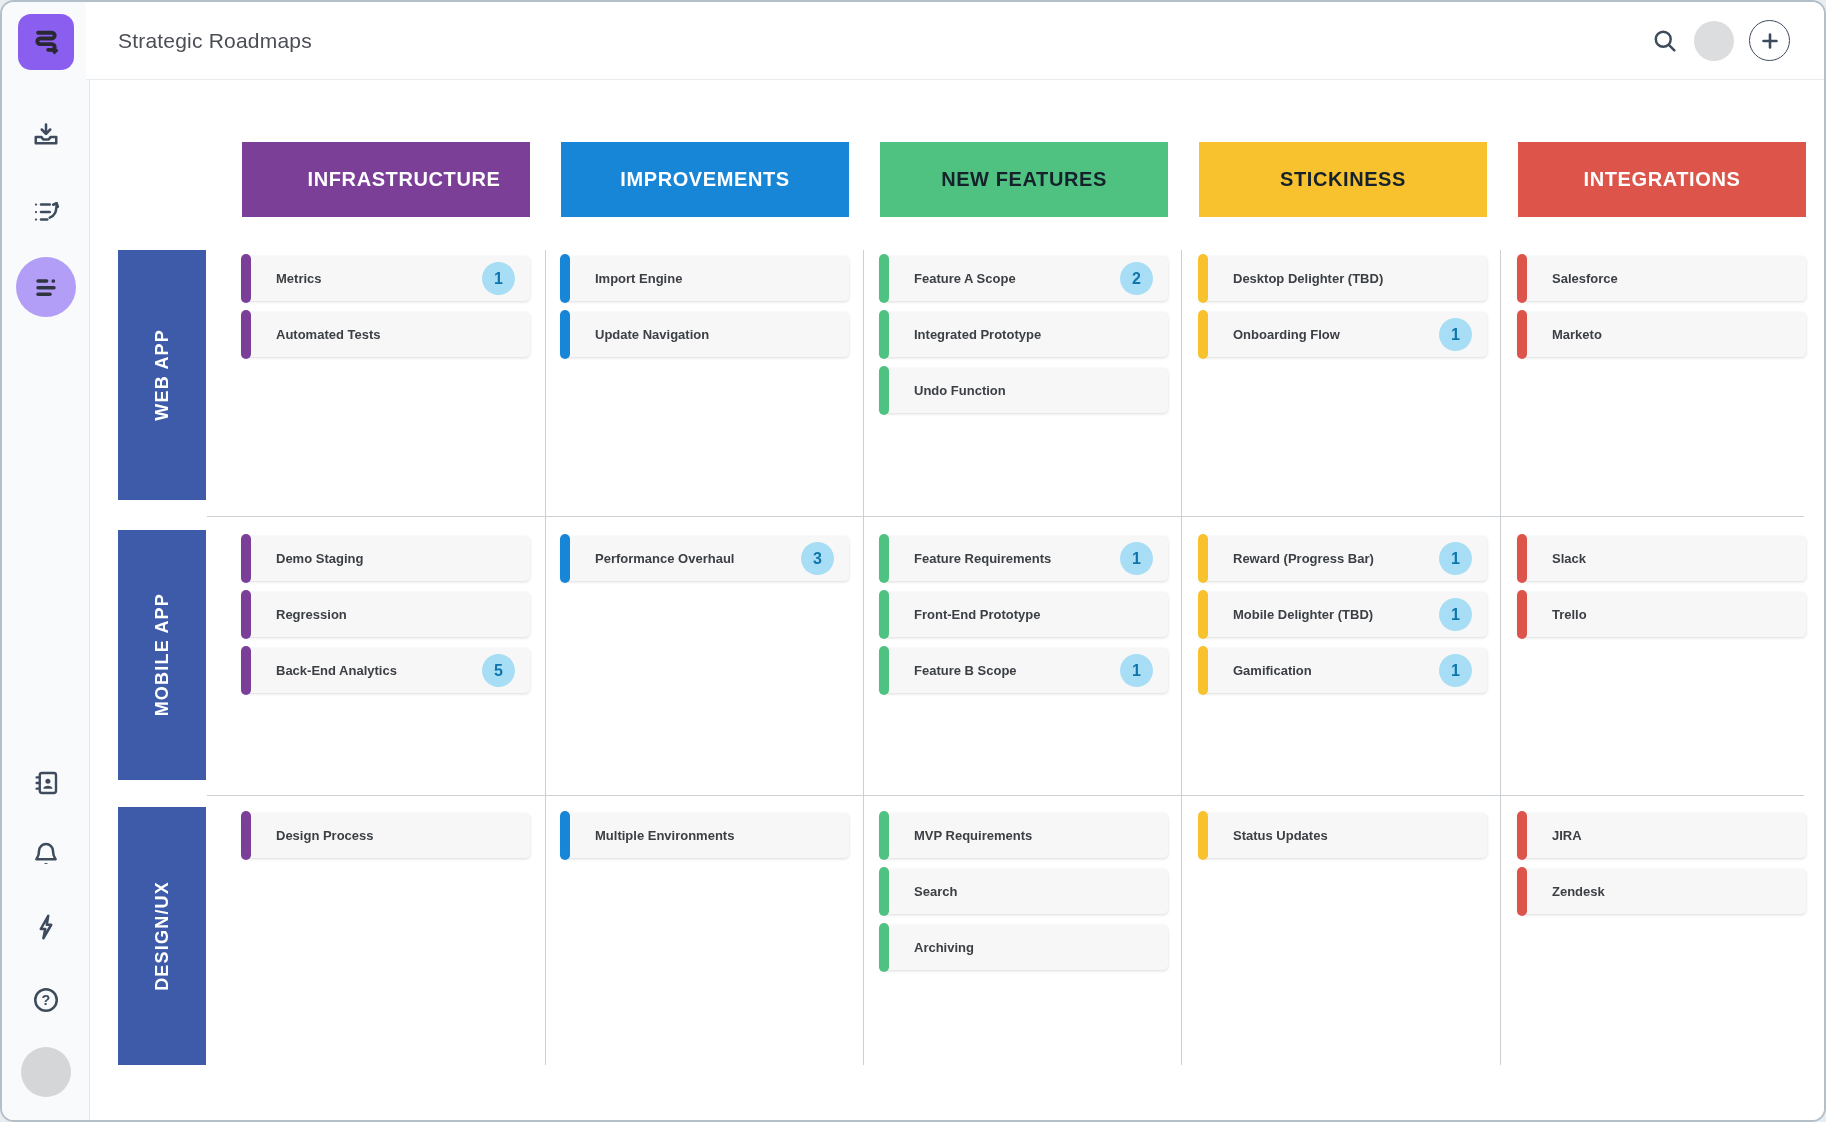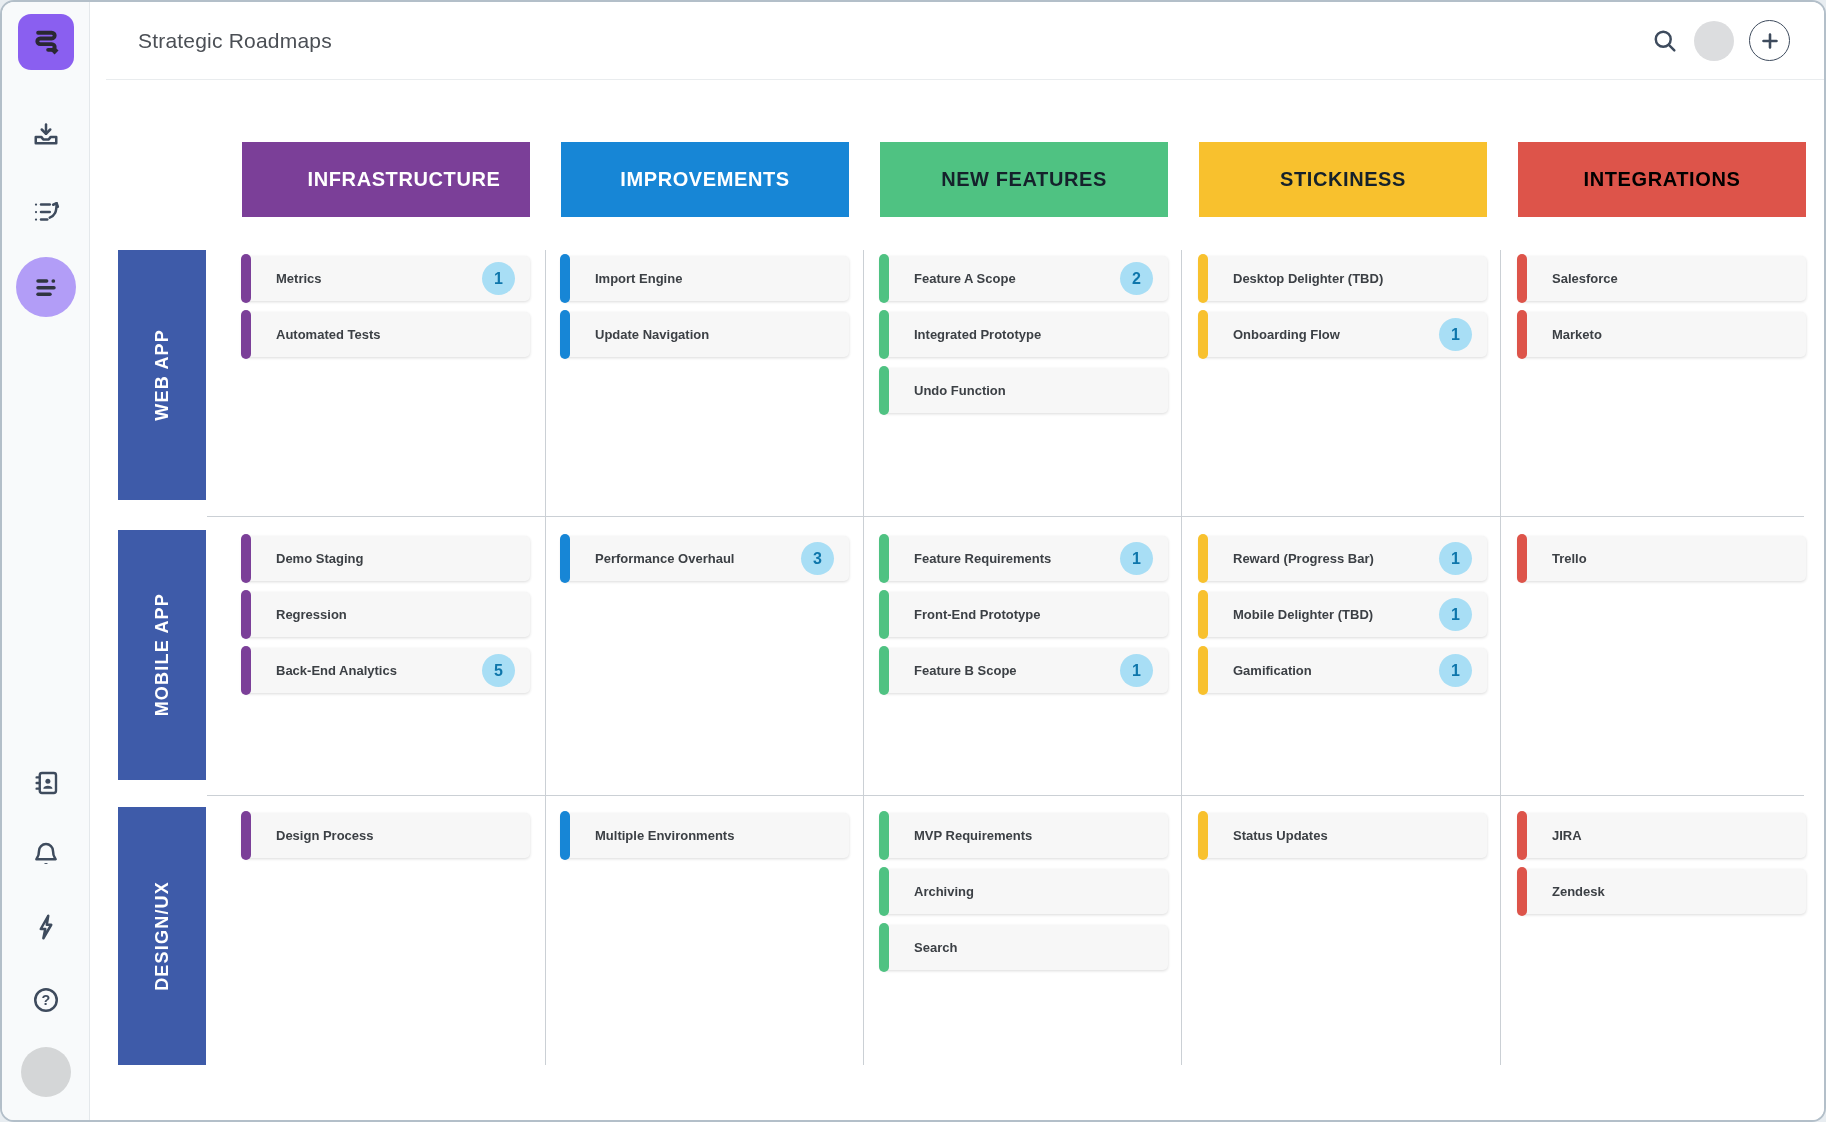--- a/index.html
+++ b/index.html
@@ -8,21 +8,21 @@
 
   
   .sidebar{position:absolute;left:0;top:0;width:88px;height:100%;background:#f8fafb;border-right:1px solid #e4e8eb;}
   .logo{position:absolute;left:16px;top:12px;width:56px;height:56px;border-radius:13px;background:#8a5ff0;display:flex;align-items:center;justify-content:center;cursor:pointer;}
   .side-icon{position:absolute;left:20px;width:48px;height:48px;display:flex;align-items:center;justify-content:center;cursor:pointer;color:#3e4b5d;}
   .side-icon svg{stroke:#3e4b5d;}
   .active-wrap{position:absolute;left:14px;width:60px;height:60px;border-radius:50%;background:#b29df7;display:flex;align-items:center;justify-content:center;cursor:pointer;}
   .avatar-sm{position:absolute;left:19px;width:50px;height:50px;border-radius:50%;background:#d4d6d7;cursor:pointer;}
 
   
-  .topbar{position:absolute;left:104px;top:0;right:0;height:78px;border-bottom:1px solid #e9ecee;display:flex;align-items:center;background:#fff;}
+  .topbar{position:absolute;left:84px;top:0;right:0;height:78px;border-bottom:1px solid #e9ecee;display:flex;align-items:center;background:#fff;}
   .page-title{margin-left:32px;font-size:21px;font-weight:500;color:#4b4f55;letter-spacing:.2px;}
   .topbar-right{margin-left:auto;margin-right:34px;display:flex;align-items:center;gap:15px;}
   .tb-avatar{width:40px;height:40px;border-radius:50%;background:#dcdddf;cursor:pointer;}
   .tb-plus{width:41px;height:41px;border-radius:50%;border:1.6px solid #3e4b5d;display:flex;align-items:center;justify-content:center;cursor:pointer;}
   .tb-search{display:flex;align-items:center;justify-content:center;cursor:pointer;}
 
   
   .board{position:absolute;left:88px;top:78px;width:1738px;height:1044px;background:#fff;}
   .col-headers{position:absolute;left:152px;top:62px;display:flex;gap:31px;}
   .col-header{width:288px;height:75px;display:flex;align-items:center;justify-content:center;font-size:20px;font-weight:600;letter-spacing:.6px;cursor:pointer;}
@@ -144,21 +144,21 @@
         </div>
         <div class="col-header" style="background: rgb(23, 134, 214); color: rgb(255, 255, 255);">
           <span>IMPROVEMENTS</span>
         </div>
         <div class="col-header" style="background: rgb(79, 194, 130); color: rgb(21, 33, 43); justify-content: center;">
           <span>NEW FEATURES</span>
         </div>
         <div class="col-header" style="background: rgb(248, 193, 46); color: rgb(21, 33, 43);">
           <span>STICKINESS</span>
         </div>
-        <div class="col-header" style="background: rgb(221, 84, 74); color: #000000; align-items: center;">
+        <div class="col-header" style="background: rgb(221, 84, 74); color: #ffffff; align-items: center;">
           <span>INTEGRATIONS</span>
         </div>
       </div>
     <div id="bands">
         <div class="band" data-row="0">
           <div class="row-label" style="background: rgb(62, 91, 169);">
             <span>WEB APP</span>
           </div>
           <div class="cells">
             <div class="cell">
@@ -276,20 +276,24 @@
               </div>
               <div class="card">
                 <span class="bar" style="background: rgb(248, 193, 46);"></span>
                 <span class="label">Gamification</span>
                 <span class="badge" style="background: rgb(168, 222, 245); color: rgb(14, 118, 171);">1</span>
               </div>
             </div>
             <div class="cell">
               <div class="card">
                 <span class="bar" style="background: rgb(221, 84, 74);"></span>
+                <span class="label">Slack</span>
+              </div>
+              <div class="card">
+                <span class="bar" style="background: rgb(221, 84, 74);"></span>
                 <span class="label">Trello</span>
               </div>
             </div>
           </div>
         </div>
         <div class="band" data-row="2">
           <div class="row-label" style="background: rgb(62, 91, 169);">
             <span>DESIGN/UX</span>
           </div>
           <div class="cells">
@@ -305,25 +309,25 @@
                 <span class="label">Multiple Environments</span>
               </div>
             </div>
             <div class="cell">
               <div class="card">
                 <span class="bar" style="background: rgb(79, 194, 130);"></span>
                 <span class="label">MVP Requirements</span>
               </div>
               <div class="card">
                 <span class="bar" style="background: rgb(79, 194, 130);"></span>
+                <span class="label">Search</span>
+              </div>
+              <div class="card">
+                <span class="bar" style="background: rgb(79, 194, 130);"></span>
                 <span class="label">Archiving</span>
-              </div>
-              <div class="card">
-                <span class="bar" style="background: rgb(79, 194, 130);"></span>
-                <span class="label">Search</span>
               </div>
             </div>
             <div class="cell">
               <div class="card">
                 <span class="bar" style="background: rgb(248, 193, 46);"></span>
                 <span class="label">Status Updates</span>
               </div>
             </div>
             <div class="cell">
               <div class="card">

